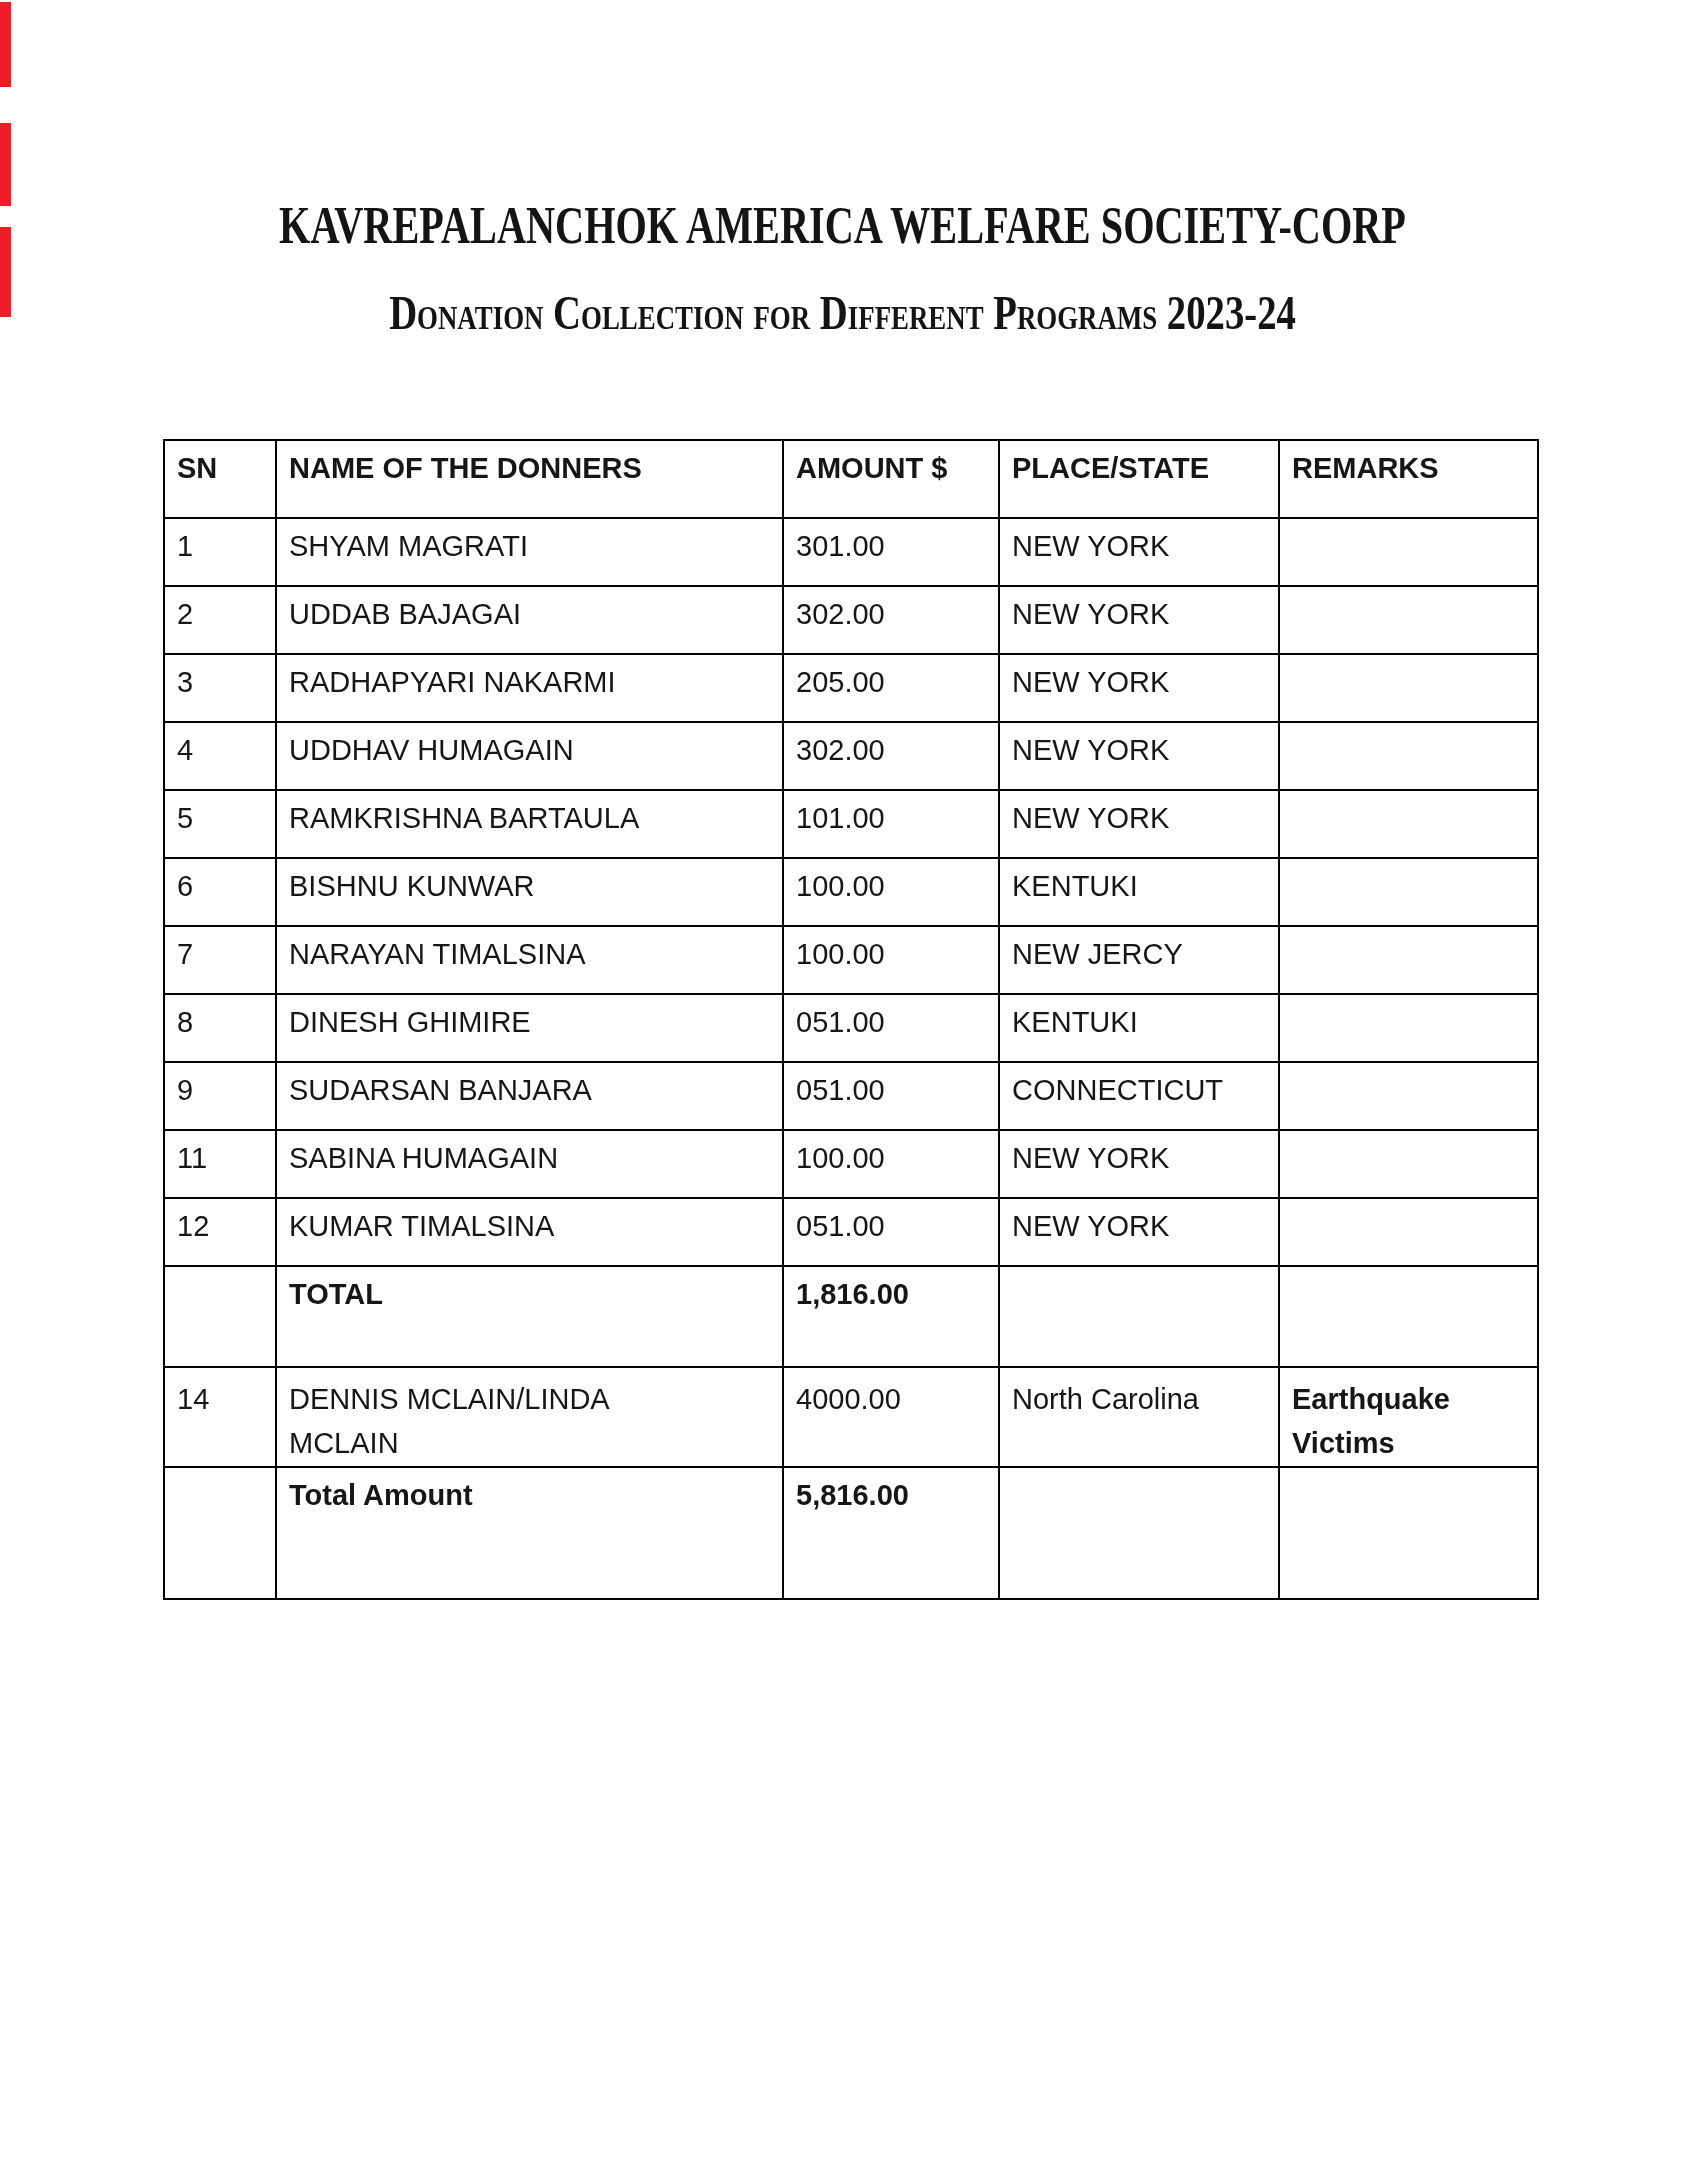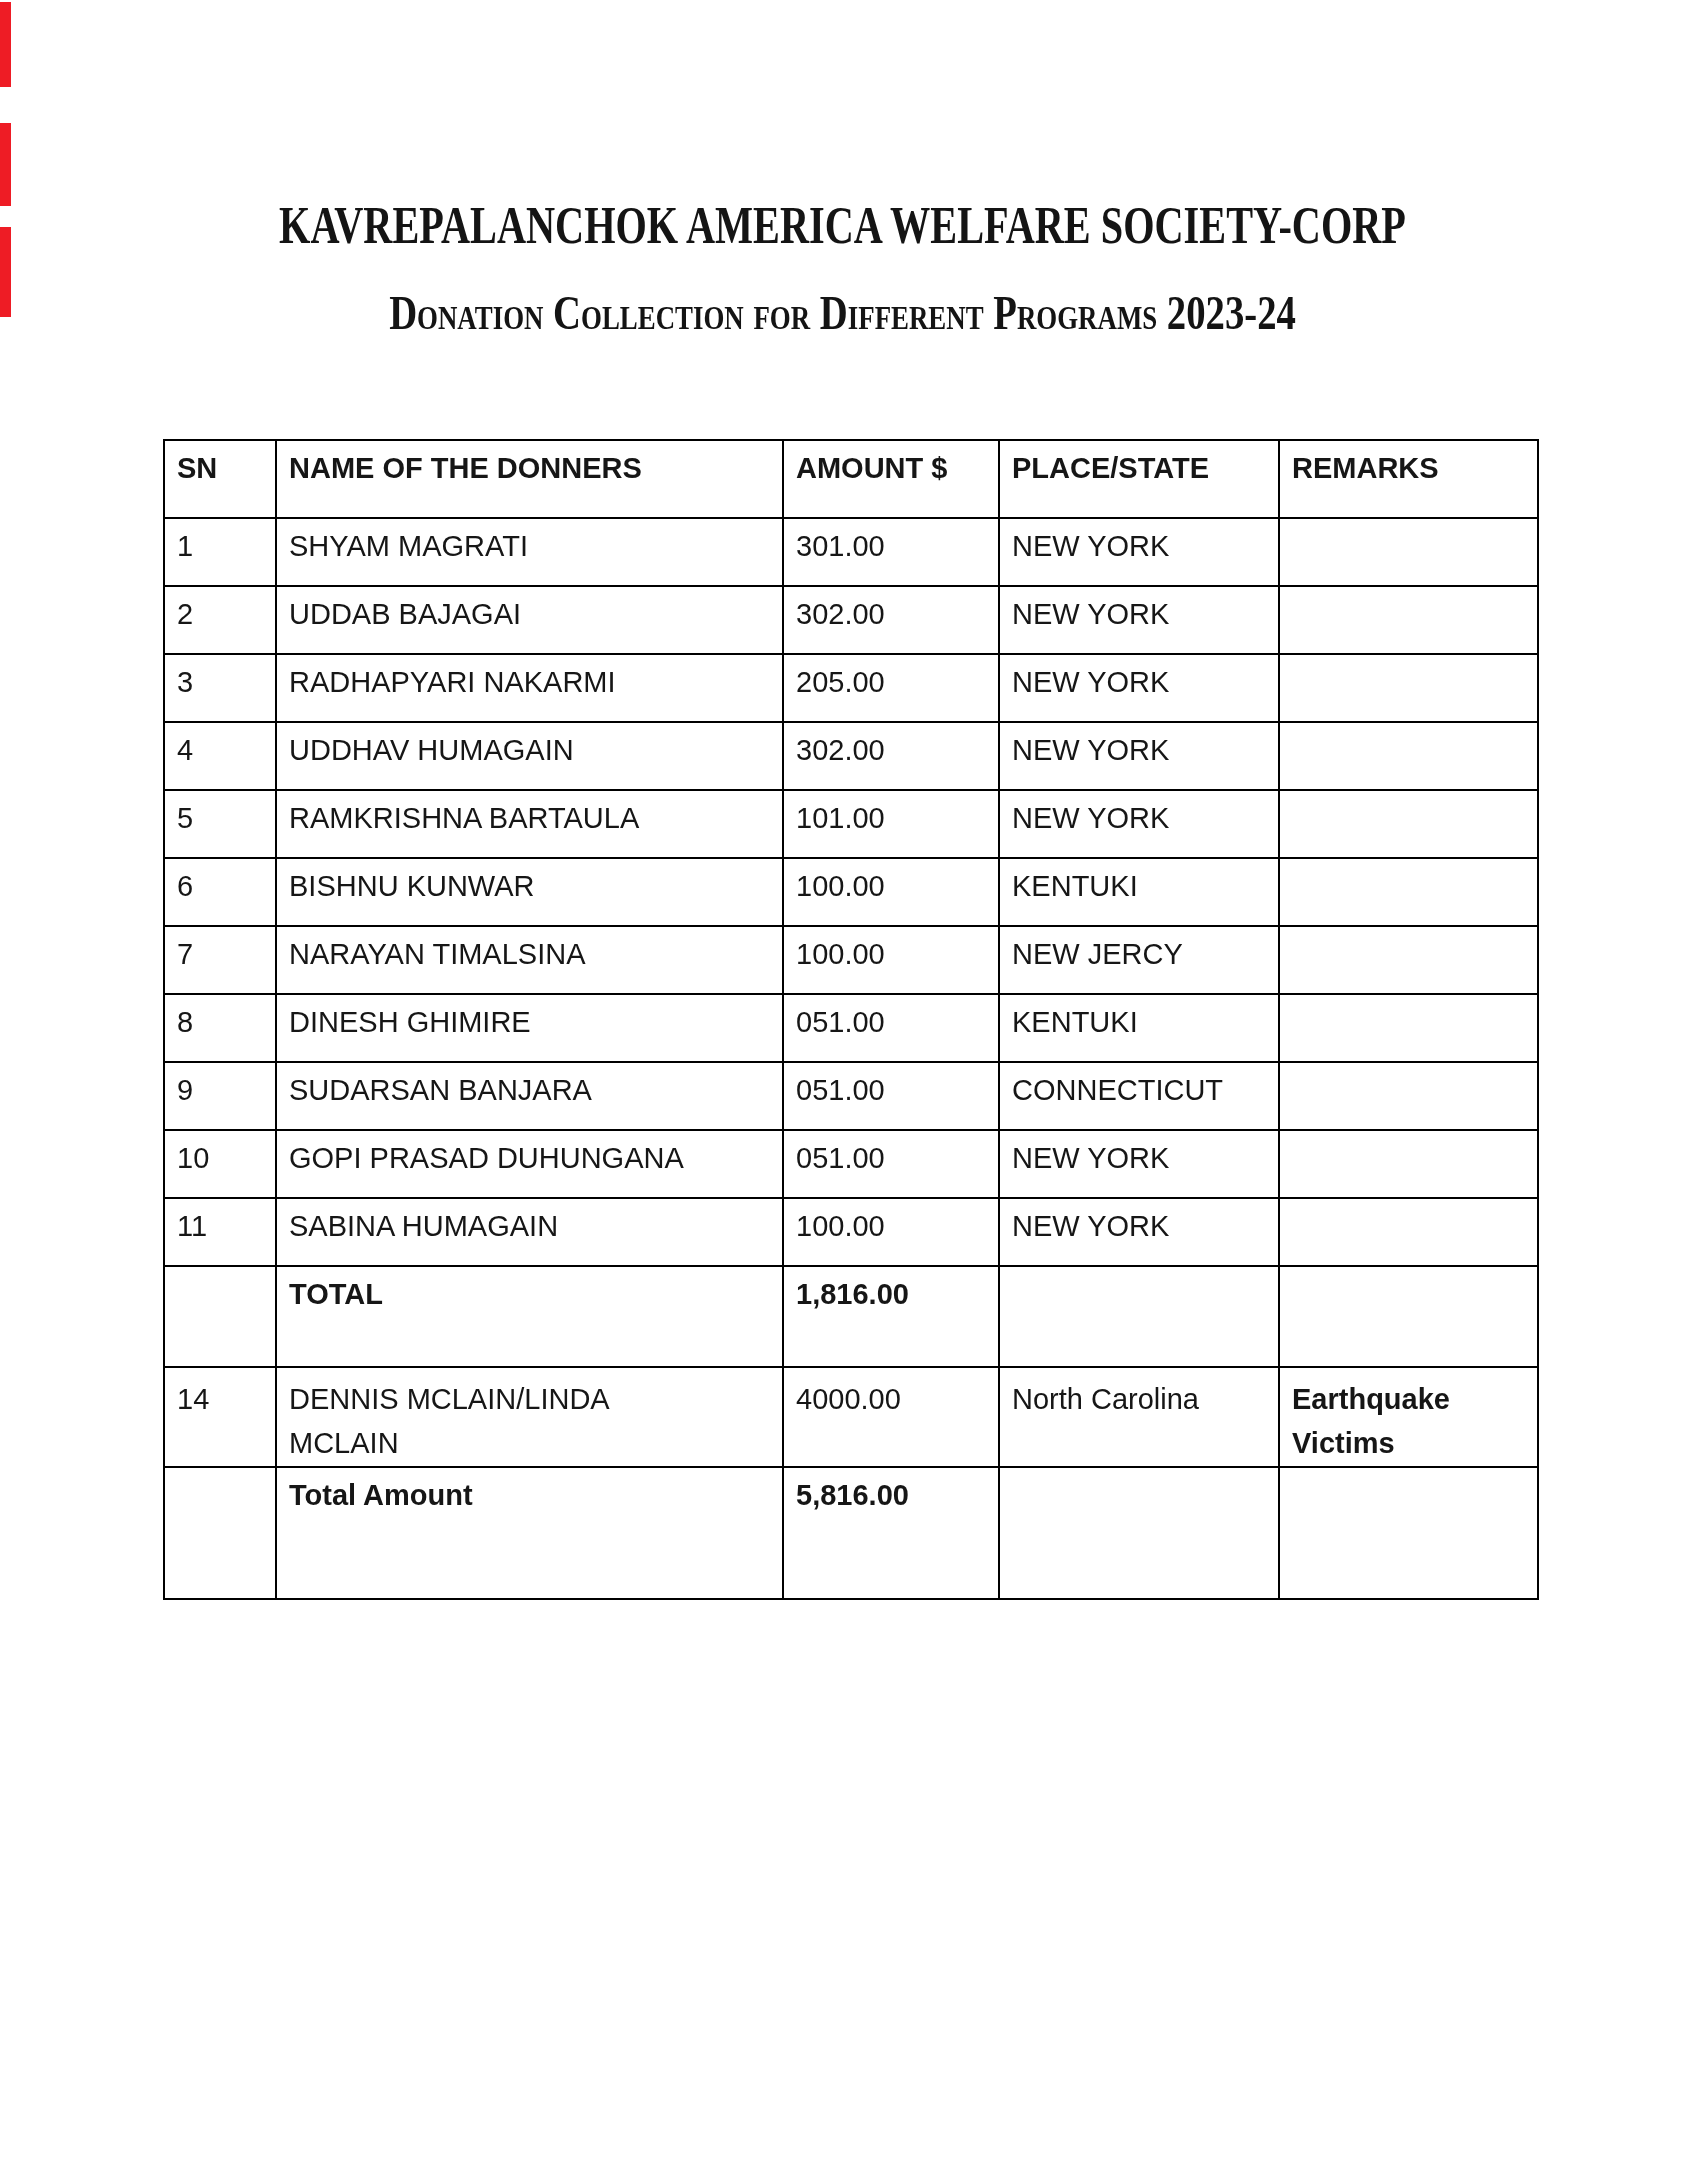--- a/index.html
+++ b/index.html
@@ -181,30 +181,30 @@
         <td class="col-remarks"><span></span></td>
       </tr>
       <tr class="kind-data">
         <td class="col-sn"><span>9</span></td>
         <td class="col-name"><span>SUDARSAN BANJARA</span></td>
         <td class="col-amount"><span>051.00</span></td>
         <td class="col-place"><span>CONNECTICUT</span></td>
         <td class="col-remarks"><span></span></td>
       </tr>
       <tr class="kind-data">
-        <td class="col-sn"><span>10</span></td>
-        <td class="col-name"><span>GOPI PRASAD DUHUNGANA</span></td>
-        <td class="col-amount"><span>051.00</span></td>
-        <td class="col-place"><span>NEW YORK</span></td>
-        <td class="col-remarks"><span></span></td>
-      </tr>
-      <tr class="kind-data">
         <td class="col-sn"><span>11</span></td>
         <td class="col-name"><span>SABINA HUMAGAIN</span></td>
         <td class="col-amount"><span>100.00</span></td>
+        <td class="col-place"><span>NEW YORK</span></td>
+        <td class="col-remarks"><span></span></td>
+      </tr>
+      <tr class="kind-data">
+        <td class="col-sn"><span>12</span></td>
+        <td class="col-name"><span>KUMAR TIMALSINA</span></td>
+        <td class="col-amount"><span>051.00</span></td>
         <td class="col-place"><span>NEW YORK</span></td>
         <td class="col-remarks"><span></span></td>
       </tr>
       <tr class="kind-subtotal">
         <td class="col-sn"><span></span></td>
         <td class="col-name"><span>TOTAL</span></td>
         <td class="col-amount"><span>1,816.00</span></td>
         <td class="col-place"><span></span></td>
         <td class="col-remarks"><span></span></td>
       </tr>

